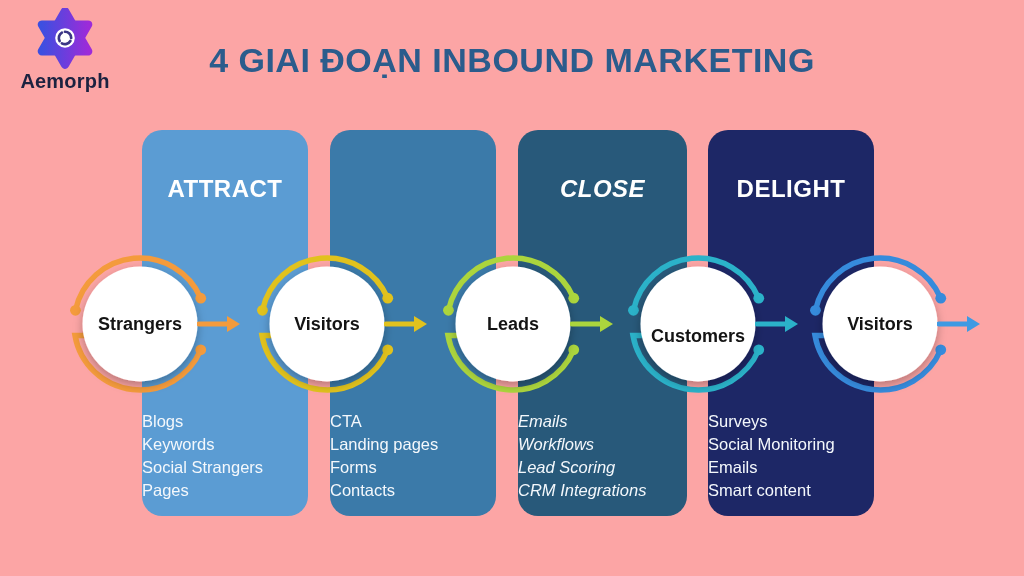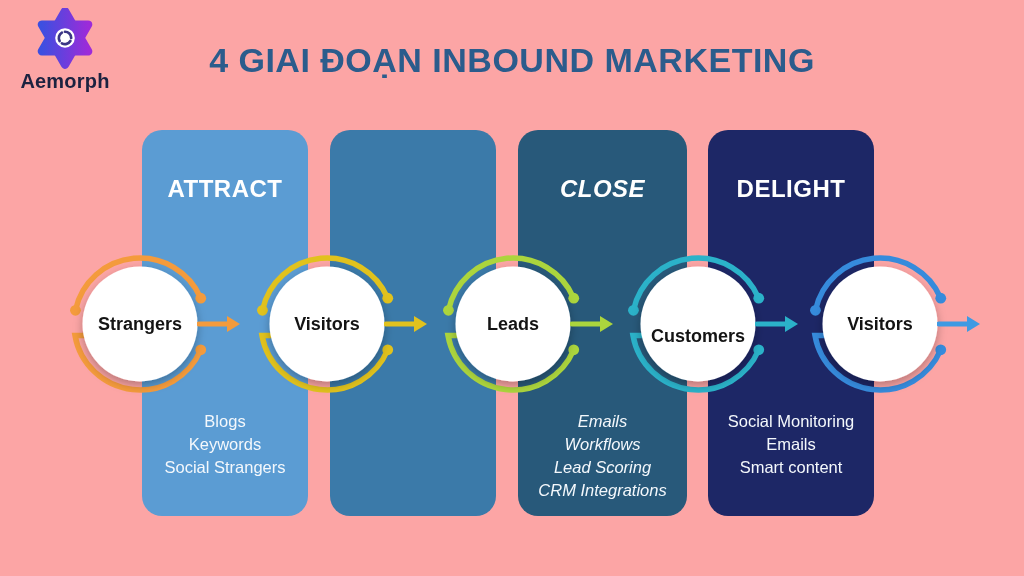--- a/index.html
+++ b/index.html
@@ -16,21 +16,21 @@
          font-size:34px;line-height:38px;font-weight:bold;letter-spacing:.5px;}
 
   
   .column{position:absolute;top:130px;height:386px;border-radius:20px;}
   .col-1{left:142px;width:166px;}
   .col-2{left:330px;width:166px;}
   .col-3{left:518px;width:169px;}
   .col-4{left:708px;width:166px;}
   .col-header{position:absolute;top:42px;left:0;right:0;text-align:center;
               color:#ffffff;font-size:24px;line-height:34px;font-weight:bold;letter-spacing:.5px;}
-  .col-list{position:absolute;top:280px;left:0;right:0;text-align:center;
+  .col-list{position:absolute;top:280px;left:0;right:0;text-align:left;
             color:#f4f8fc;font-size:16.5px;line-height:23px;}
 
   
   .ring-svg{position:absolute;top:249px;width:150px;height:150px;}
   .ring-1{left:65px;} .ring-2{left:252px;} .ring-3{left:438px;} .ring-4{left:623px;} .ring-5{left:805px;}
   .stage-label{position:absolute;top:312px;width:150px;text-align:center;
                font-size:18px;line-height:24px;font-weight:bold;color:#141414;}
   .lbl-1{left:65px;} .lbl-2{left:252px;} .lbl-3{left:438px;} .lbl-4{left:623px;margin-top:12px;} .lbl-5{left:805px;}
 
   
@@ -70,39 +70,47 @@
   </div>
 
   <div class="title" style="color: rgb(43, 92, 140);">4 GIAI ĐOẠN INBOUND MARKETING</div>
 
   <div class="column col-1" style="background: rgb(91, 156, 211);">
     <div class="col-header">ATTRACT</div>
     <div class="col-list">
       <div>Blogs</div>
       <div>Keywords</div>
       <div>Social Strangers</div>
+      <div>Pages</div>
     </div>
   </div>
 
   <div class="column col-2" style="background: rgb(59, 122, 169);">
+    <div class="col-list">
+      <div>CTA</div>
+      <div>Landing pages</div>
+      <div>Forms</div>
+      <div>Contacts</div>
+    </div>
   </div>
 
   <div class="column col-3" style="background: rgb(40, 89, 122); font-style: italic;">
     <div class="col-header">CLOSE</div>
     <div class="col-list">
       <div>Emails</div>
       <div>Workflows</div>
       <div>Lead Scoring</div>
       <div>CRM Integrations</div>
     </div>
   </div>
 
   <div class="column col-4" style="background: rgb(29, 39, 102);">
     <div class="col-header">DELIGHT</div>
     <div class="col-list">
+      <div>Surveys</div>
       <div>Social Monitoring</div>
       <div>Emails</div>
       <div>Smart content</div>
     </div>
   </div>
 
   <svg class="ring-svg ring-1" viewBox="0 0 150 150">
     <path class="arc" d="M 10.44 61.28 A 66 66 0 0 1 135.75 49.21" stroke="#F49B3C"></path>
     <path class="arc" d="M 22.5 86.46 L 10.0 86.46 A 66 66 0 0 0 135.75 100.79" stroke="#F49B3C"></path>
     <circle cx="10.44" cy="61.28" r="5.4" fill="#F49B3C"></circle>

